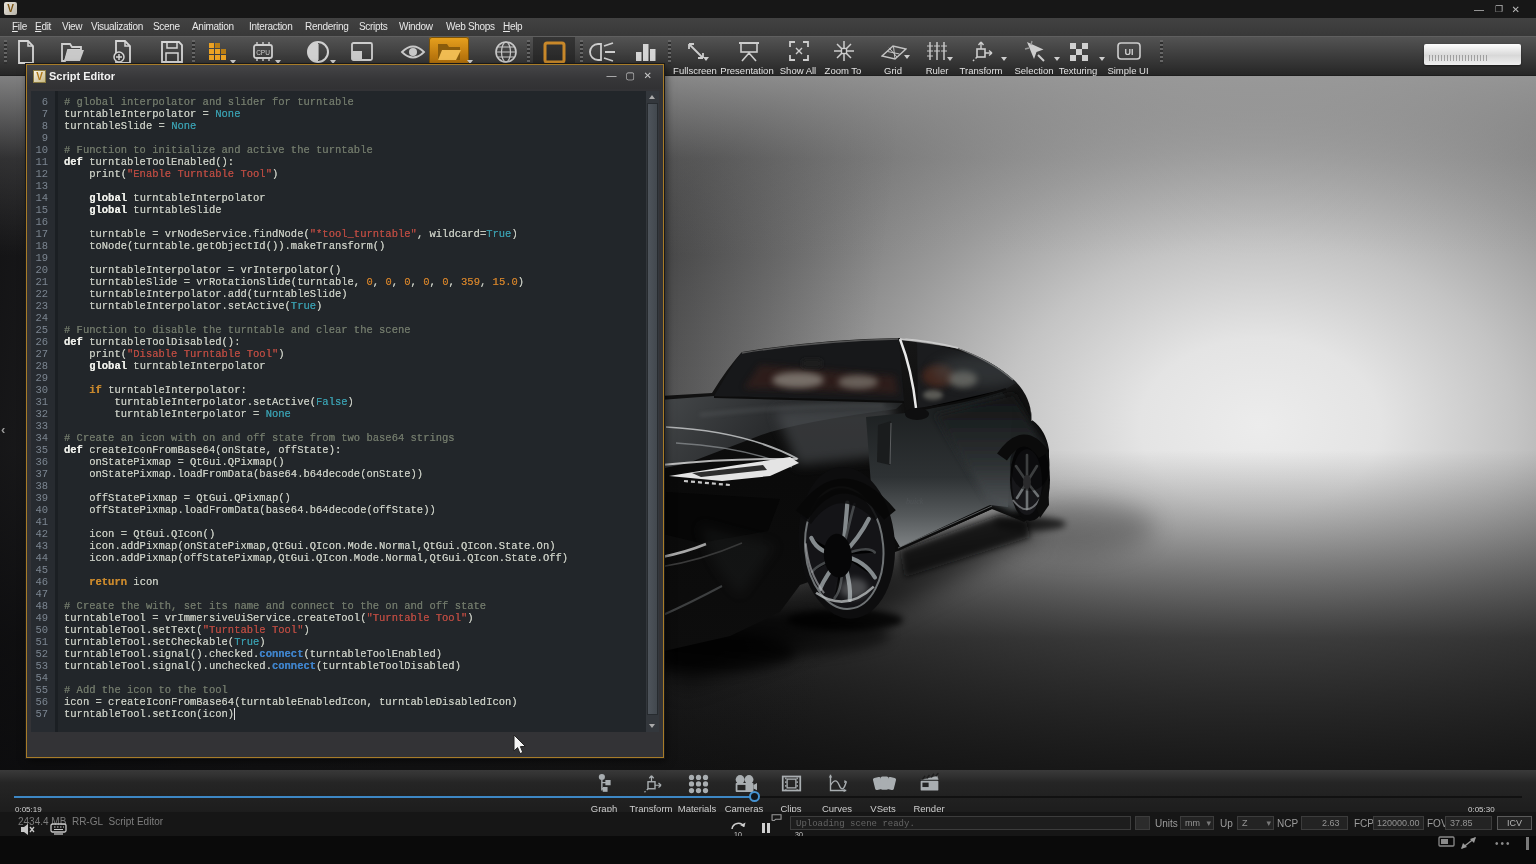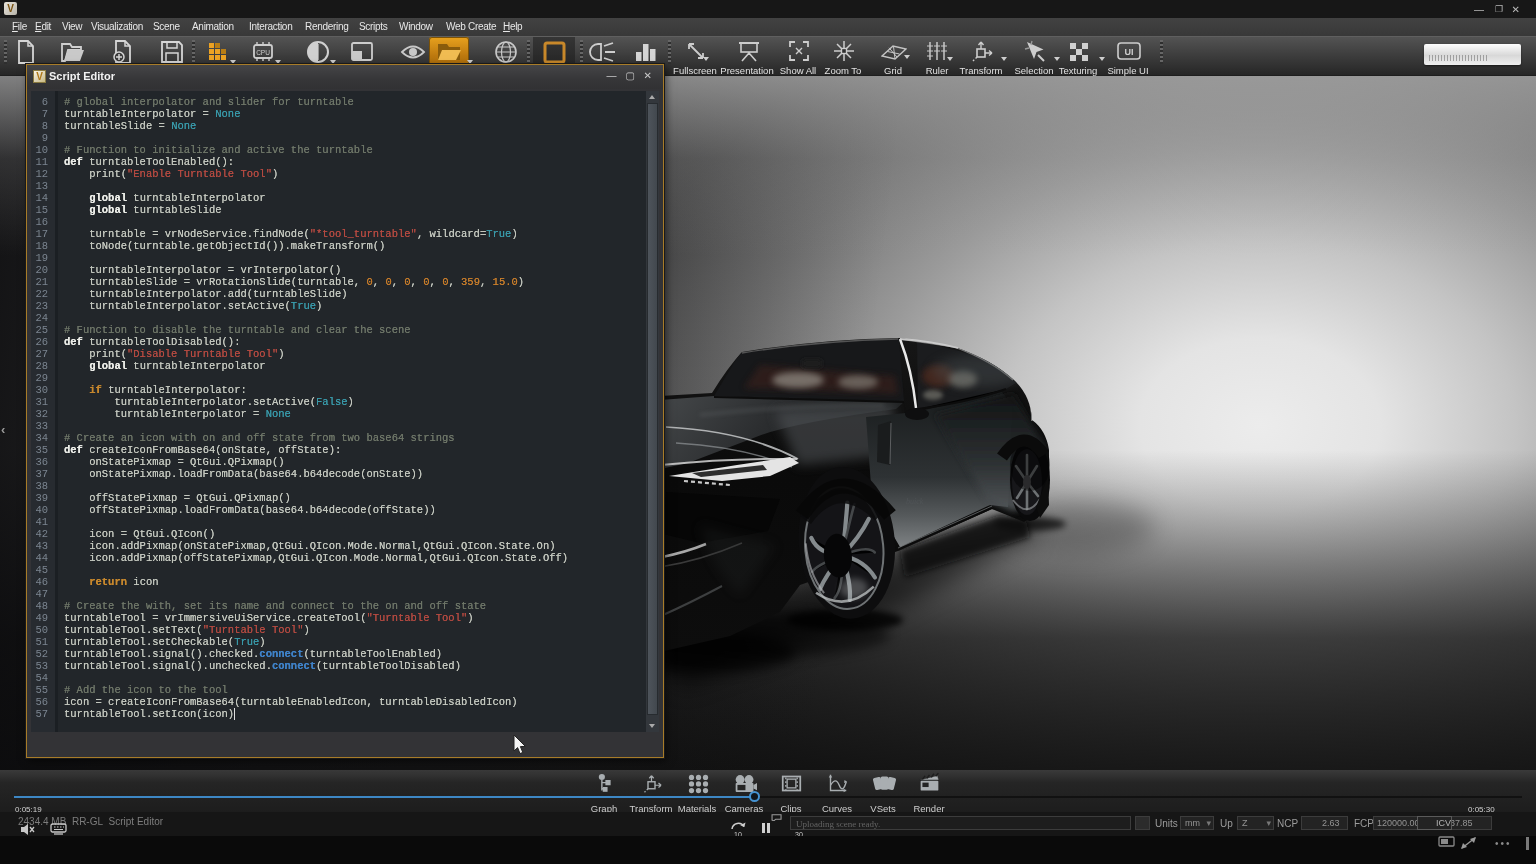--- a/index.html
+++ b/index.html
@@ -218,21 +218,21 @@
       <span style="left:12px"><u>F</u>ile</span>
       <span style="left:35px"><u>E</u>dit</span>
       <span style="left:62px">View</span>
       <span style="left:91px">Visualization</span>
       <span style="left:153px">Scene</span>
       <span style="left:192px">Animation</span>
       <span style="left:249px">Interaction</span>
       <span style="left:305px">Rendering</span>
       <span style="left:359px">Scripts</span>
       <span style="left:399px">Window</span>
-      <span style="left:446px">Web Create</span>
+      <span style="left:446px">Web Shops</span>
       <span style="left:503px"><u>H</u>elp</span>
     </div>
 <div id="toolbar">
       <div class="tsep" style="left:4px"></div>
 <div class="tsep" style="left:192px"></div>
 <div class="tsep" style="left:527px"></div>
 <div class="tsep" style="left:580px"></div>
 <div class="tsep" style="left:668px"></div>
 <div class="tsep" style="left:1160px"></div>
 <svg class="ticon" style="left:13px" width="26" height="26" viewBox="0 0 26 26">
@@ -468,34 +468,34 @@
 <div class="abs" style="left:767px;top:11px;width:2.5px;height:10px;background:#d0d0d0"></div>
 <svg class="abs" style="left:789px;top:9px" width="19" height="17" viewBox="0 0 19 17">
         <path d="M16 8a6.5 6.5 0 0 0-12-2.5" fill="none" stroke="#cfcfcf" stroke-width="1.5"></path>
         <path d="M2.5 1.5l1.2 4.5 4-1.8z" fill="#cfcfcf"></path>
         <text x="10" y="15.5" font-size="7" fill="#cfcfcf" text-anchor="middle" font-family="Liberation Sans">30</text>
       </svg>
 <svg class="abs" style="left:771px;top:0" width="12" height="9" viewBox="0 0 13 10">
         <path d="M1 9V3h10v5H5L3 10z" fill="none" stroke="#9a9a9a" stroke-width="1.2"></path>
       </svg>
 <div class="sbox" style="left:790px;width:341px;background:#1d1d1d">
-        <span style="position:absolute;left:5px;top:1px;font-family:Liberation Serif, serif;font-size:9px;color:#646464">Uploading scene ready.</span>
+        <span style="position:absolute;left:5px;top:1px;font-family:Liberation Mono, monospace;font-size:9px;color:#646464">Uploading scene ready.</span>
       </div>
 <div class="sbox" style="left:1135px;width:15px;background:#2b2b2b"></div>
 <span class="slbl" style="left:1155px">Units</span>
 <div class="sbox" style="left:1180px;width:34px;padding-left:4px">mm<span style="position:absolute;right:2px;top:0;color:#777">▾</span></div>
 <span class="slbl" style="left:1220px">Up</span>
 <div class="sbox" style="left:1237px;width:37px;padding-left:4px">Z<span style="position:absolute;right:2px;top:0;color:#777">▾</span></div>
 <span class="slbl" style="left:1277px">NCP</span>
 <div class="sbox" style="left:1301px;width:47px;padding-left:20px">2.63</div>
 <span class="slbl" style="left:1354px">FCP</span>
 <div class="sbox" style="left:1373px;width:51px;padding-left:3px">120000.00</div>
 <span class="slbl" style="left:1427px">FOV</span>
 <div class="sbox" style="left:1445px;width:47px;padding-left:4px">37.85</div>
-<div class="sbox" style="left:1417px;width:35px;border-color:#5a5a5a;color:#b5b5b5;text-align:right">ICV</div>
+<div class="sbox" style="left:1497px;width:35px;border-color:#5a5a5a;color:#b5b5b5;text-align:center">ICV</div>
 </div>
 <div id="bottom">
       <svg class="abs" style="left:1438px;top:0" width="17" height="13" viewBox="0 0 17 13">
         <rect x="1" y="1" width="15" height="9" rx="1" fill="none" stroke="#8a8a8a" stroke-width="1.3"></rect>
         <rect x="3" y="3" width="7" height="5" fill="#8a8a8a"></rect>
       </svg>
 <svg class="abs" style="left:1459px;top:0" width="19" height="14" viewBox="0 0 19 14">
         <path d="M11 3l6-2-2 6zM8 11l-6 2 2-6z" fill="#9a9a9a"></path>
         <path d="M16 2L3 12" stroke="#9a9a9a" stroke-width="1.4"></path>
       </svg>

